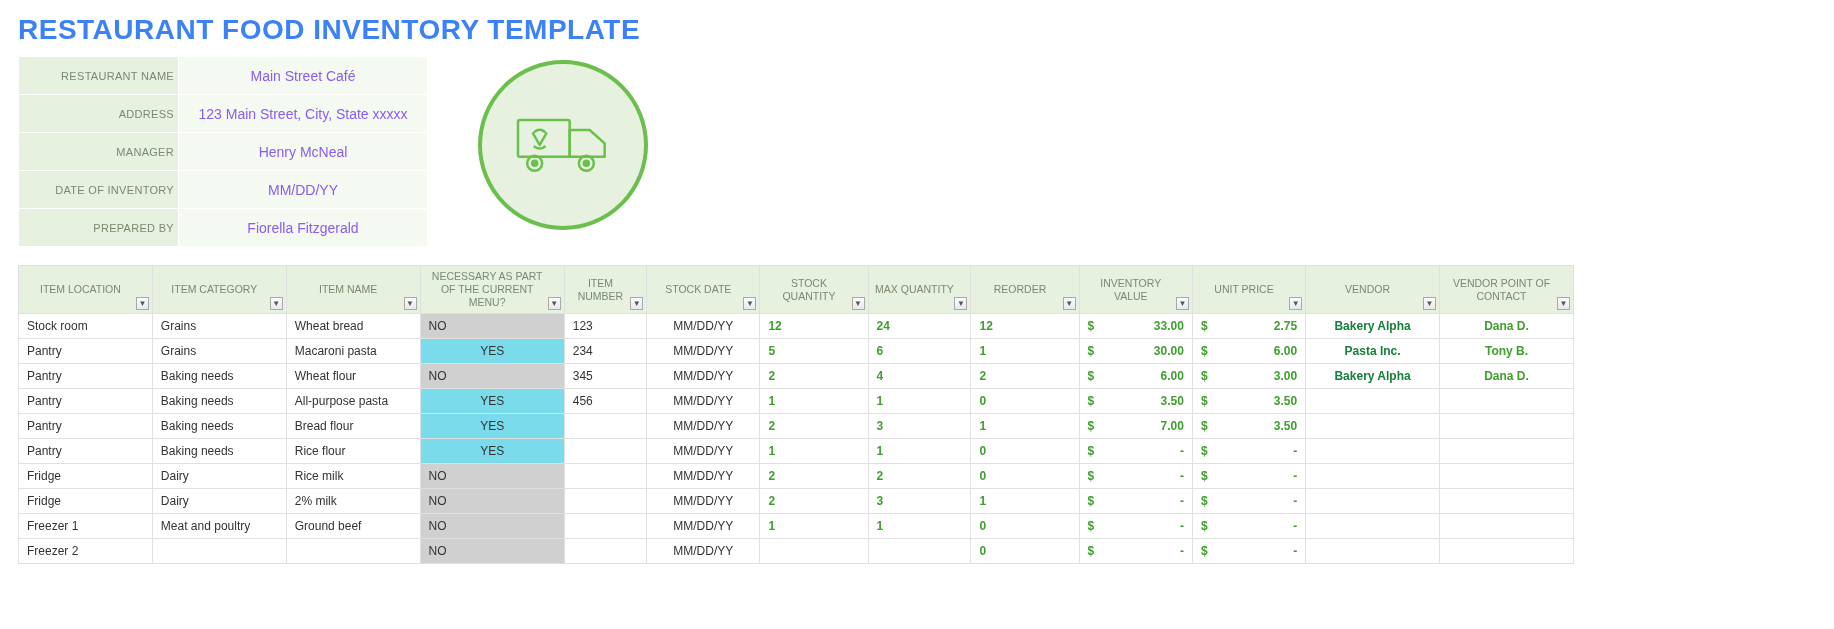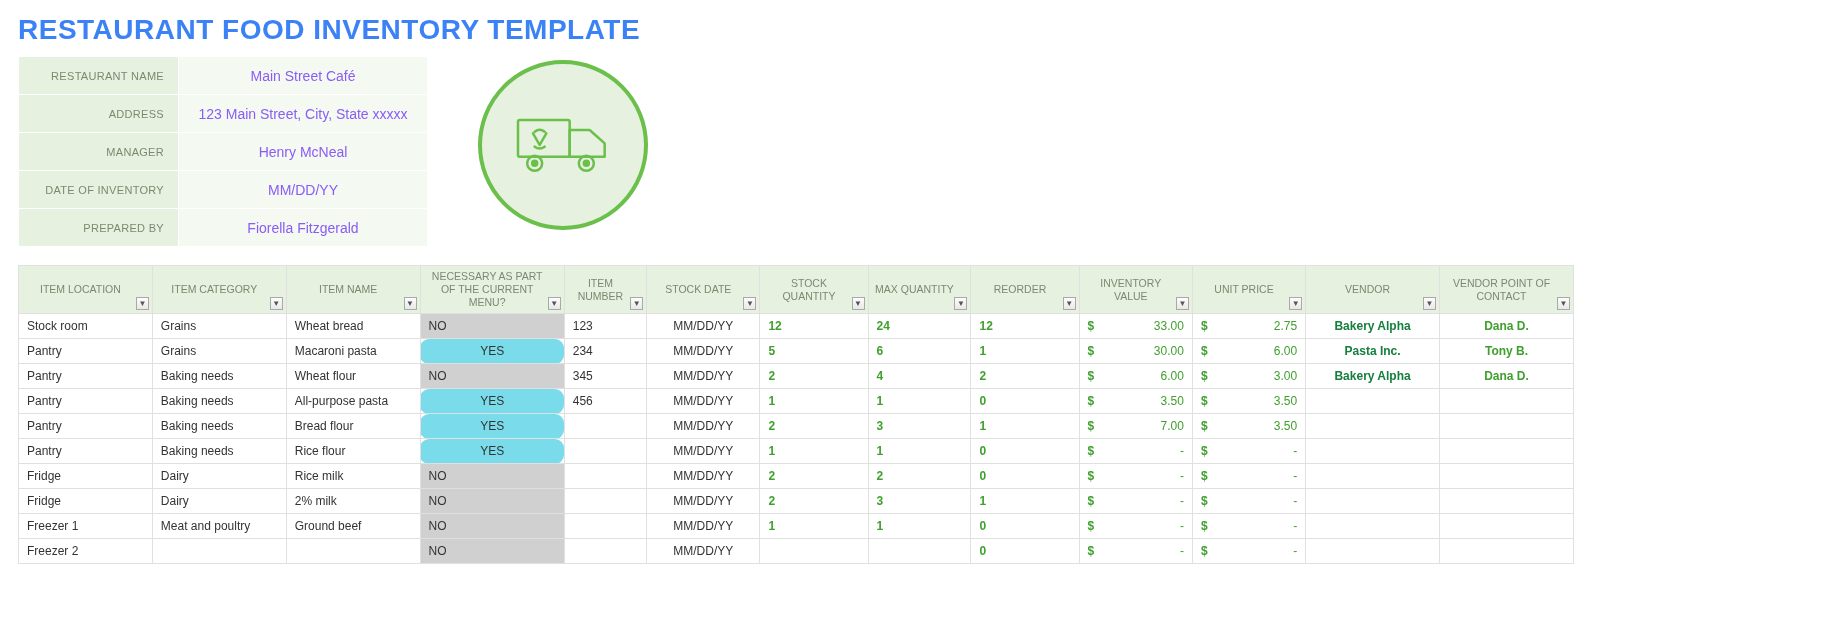--- a/index.html
+++ b/index.html
@@ -34,21 +34,21 @@
     border: 1px solid #ffffff;
     height: 38px;
     vertical-align: middle;
   }
   .info-label {
     width: 160px;
     background: #e6f1e0;
     color: #7a8a6f;
     font-size: 11px;
     text-align: right;
-    padding-right: 14px;
+    padding-right: 4px;
     letter-spacing: 0.3px;
   }
   .info-value {
     background: #f4f9f1;
     color: #8b5cf6;
     text-align: center;
     font-size: 14px;
   }
   .truck-wrap {
     width: 170px;
@@ -116,34 +116,34 @@
   .col-reord  { width: 105px; }
   .col-val    { width: 110px; }
   .col-price  { width: 110px; }
   .col-vend   { width: 130px; }
   .col-cont   { width: 130px; }
 
   .txt-left   { text-align: left; }
   .txt-center { text-align: center; }
   .txt-right  { text-align: right; }
 
-  .nec-yes { background: #7adcea; text-align: center; font-size: 11.5px; border-radius: 9px; }
+  .nec-yes { background: #7adcea; text-align: center; font-size: 11.5px; }
   .nec-no  { background: #d0d0d0; text-align: left; font-size: 11.5px; }
 
   .green-num  { color: #3fa02e; font-weight: 600; text-align: left; }
   .green-bold { color: #15803d; font-weight: 700; text-align: center; }
   .contact    { color: #3fa02e; font-weight: 700; text-align: center; }
   .money-cell {
     display: flex;
     justify-content: space-between;
     align-items: center;
     height: 100%;
   }
   .money-cell .sym { color: #3fa02e; font-weight: 600; }
-  .money-cell .amt { color: #3fa02e; font-weight: 400; }
+  .money-cell .amt { color: #3fa02e; font-weight: 700; }
 </style>
 </head>
 <body>
 
 <h1 class="title">RESTAURANT FOOD INVENTORY TEMPLATE</h1>
 
 <div class="top-row">
   <table class="info-grid">
     <tbody>
         <tr>

